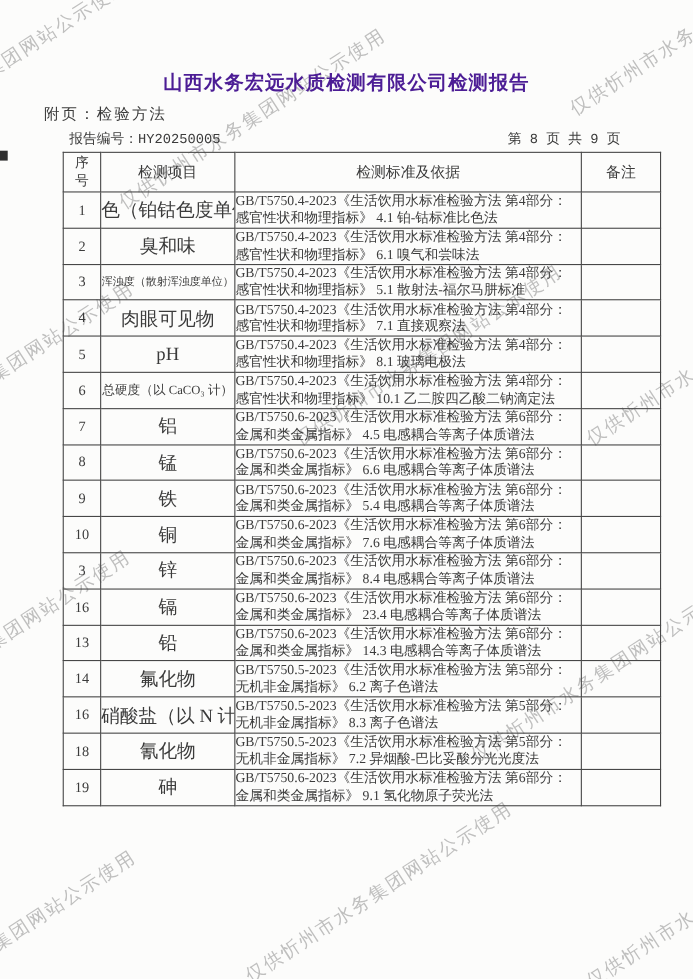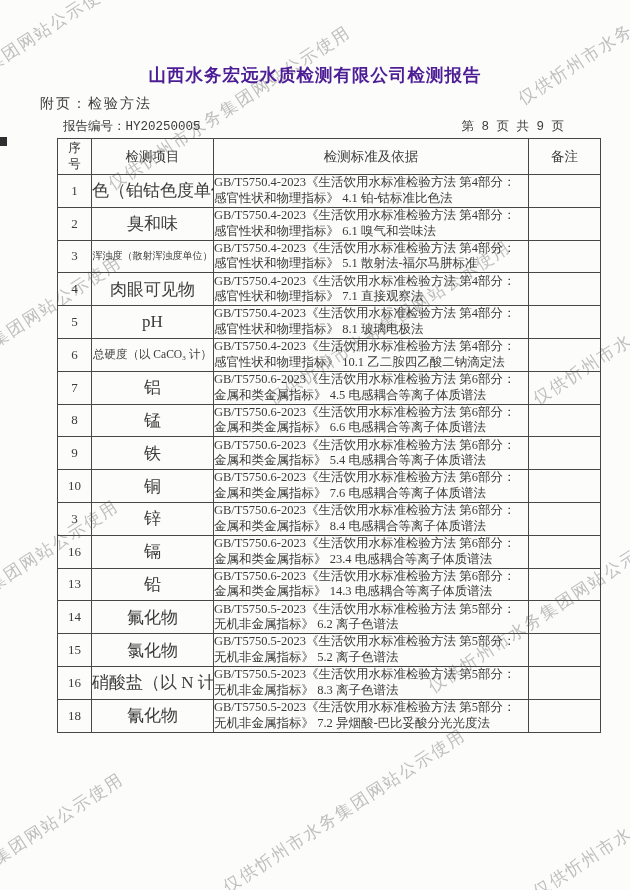--- a/index.html
+++ b/index.html
@@ -249,29 +249,20 @@
   <tr>
     <td class="c-no">14</td>
     <td class="c-item">氟化物</td>
     <td class="c-std">
       <div class="l1">GB/T5750.5-2023《生活饮用水标准检验方法 第5部分：</div>
       <div class="l2">无机非金属指标》  6.2 离子色谱法</div>
     </td>
     <td class="c-rm"></td>
   </tr>
 
-  <tr>
-    <td class="c-no">15</td>
-    <td class="c-item">氯化物</td>
-    <td class="c-std">
-      <div class="l1">GB/T5750.5-2023《生活饮用水标准检验方法 第5部分：</div>
-      <div class="l2">无机非金属指标》  5.2 离子色谱法</div>
-    </td>
-    <td class="c-rm"></td>
-  </tr>
 
   <tr>
     <td class="c-no">16</td>
     <td class="c-item">硝酸盐（以 N 计）</td>
     <td class="c-std">
       <div class="l1">GB/T5750.5-2023《生活饮用水标准检验方法 第5部分：</div>
       <div class="l2">无机非金属指标》  8.3 离子色谱法</div>
     </td>
     <td class="c-rm"></td>
   </tr>
@@ -280,18 +271,27 @@
   <tr>
     <td class="c-no">18</td>
     <td class="c-item">氰化物</td>
     <td class="c-std">
       <div class="l1">GB/T5750.5-2023《生活饮用水标准检验方法 第5部分：</div>
       <div class="l2">无机非金属指标》  7.2 异烟酸-巴比妥酸分光光度法</div>
     </td>
     <td class="c-rm"></td>
   </tr>
 
+  <tr>
+    <td class="c-no">19</td>
+    <td class="c-item">砷</td>
+    <td class="c-std">
+      <div class="l1">GB/T5750.6-2023《生活饮用水标准检验方法 第6部分：</div>
+      <div class="l2">金属和类金属指标》  9.1 氢化物原子荧光法</div>
+    </td>
+    <td class="c-rm"></td>
+  </tr>
 </tbody>
     </table>
   </div>
 
   <div class="speck" style="left:0;top:137px;width:7px;height:9px;"></div>
 </div>
 
 </body></html>

